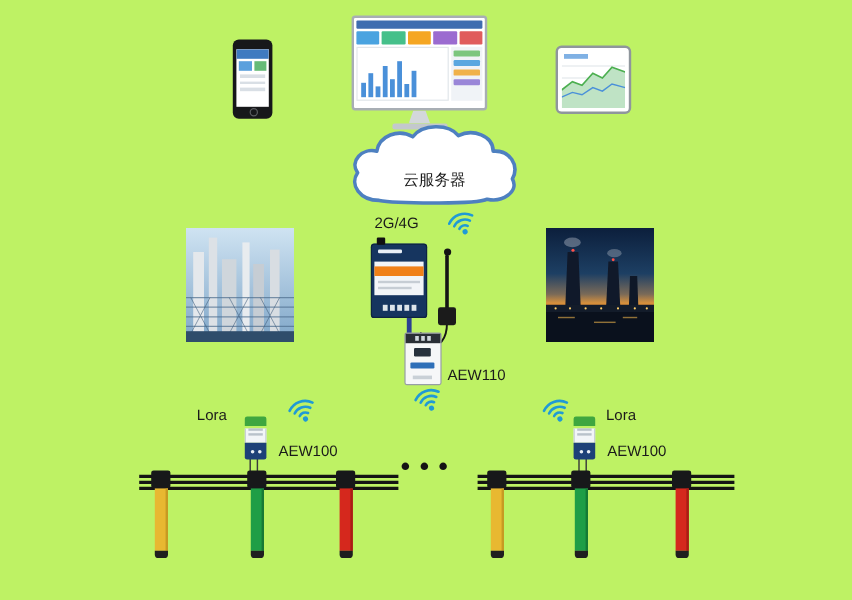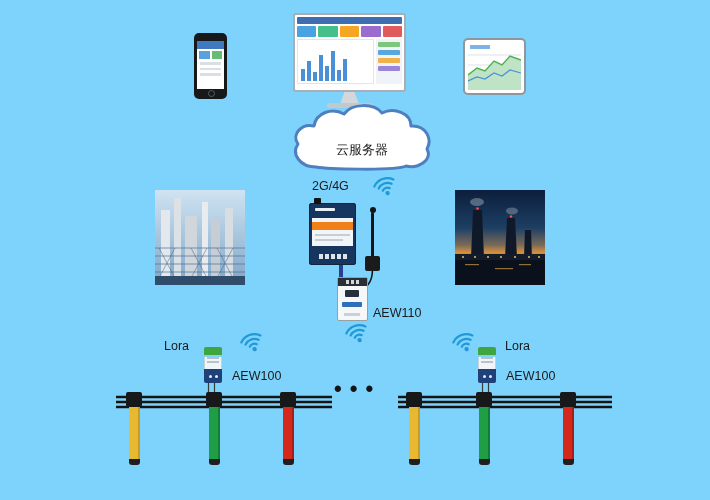--- a/index.html
+++ b/index.html
@@ -1,16 +1,16 @@
 <!DOCTYPE html>
 <html><head>
 <meta charset="utf-8">
 <style>
   html,body{margin:0;padding:0;background:#ffffff;}
-  .canvas{position:relative;width:710px;height:500px;background:#7dd3fc;overflow:hidden;
+  .canvas{position:relative;width:710px;height:500px;background:#bef264;overflow:hidden;
     font-family:"Liberation Sans","DejaVu Sans",sans-serif;color:#1a1a1a;}
   .abs{position:absolute;}
   .label{position:absolute;font-size:12.5px;color:#1a1a1a;white-space:nowrap;z-index:4;}
 
   .wiring{position:absolute;left:0;top:0;z-index:1;}
 
   
   .phone{left:194px;top:33px;width:33px;height:66px;background:#17181a;border-radius:5px;z-index:3;}
   .phone-screen{position:absolute;left:3px;right:3px;top:8px;bottom:10px;background:#fff;overflow:hidden;}
   .phone-head{height:8px;background:#3f7ac0;}

